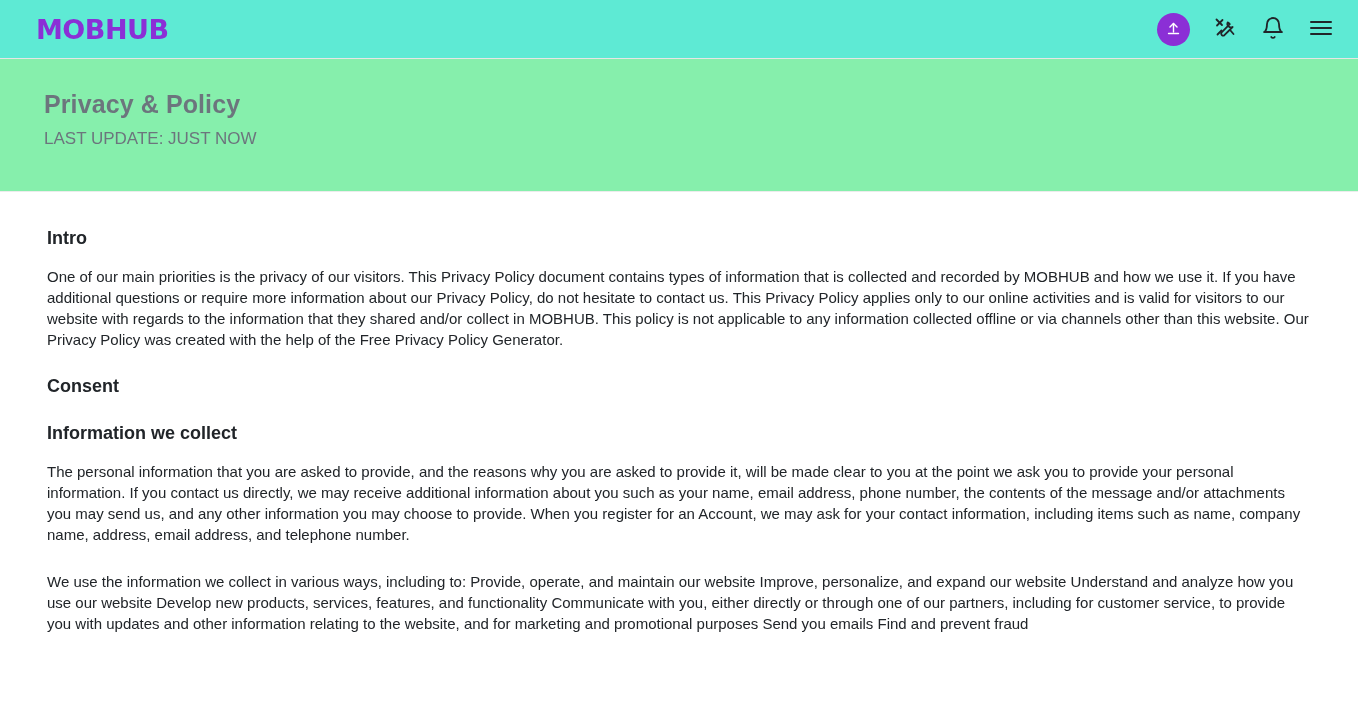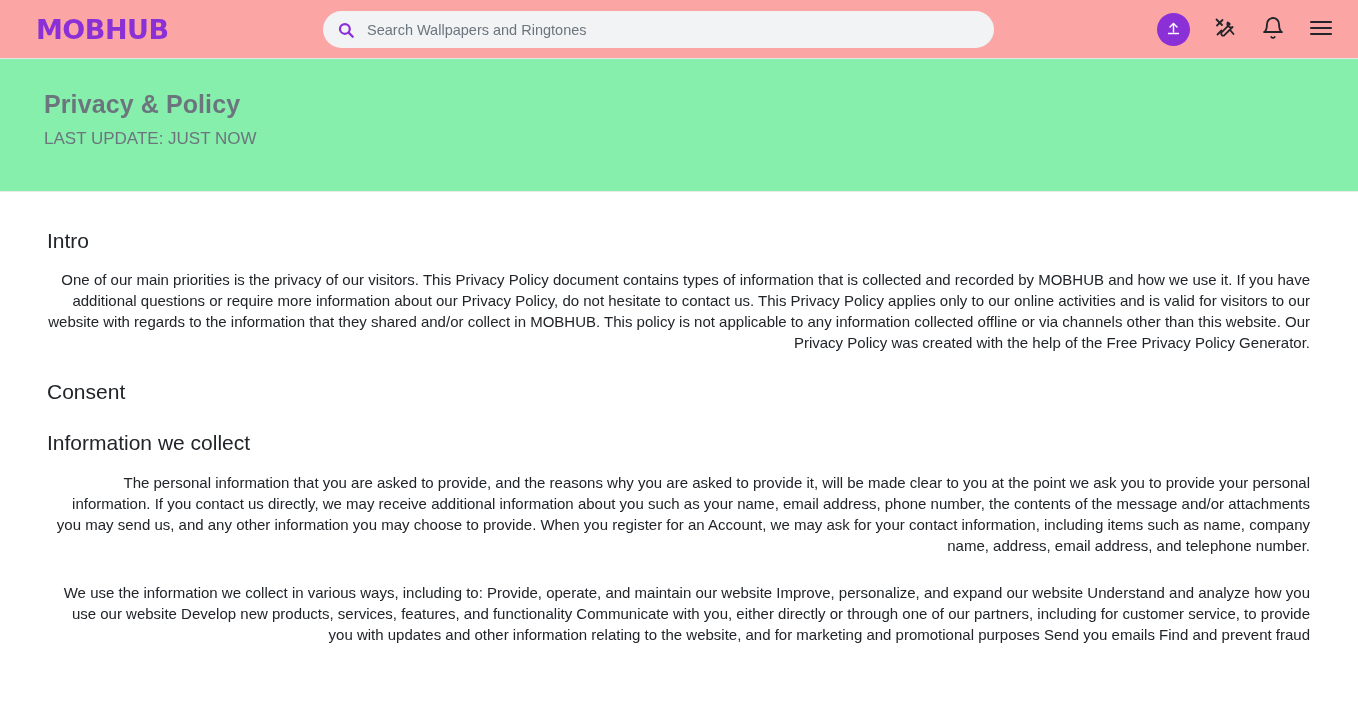--- a/index.html
+++ b/index.html
@@ -13,21 +13,21 @@
     font-family: "Liberation Sans", sans-serif;
     color: #212529;
   }
 
   
   .header {
     position: relative;
     height: 59px;
     display: flex;
     align-items: center;
-    background: #fca5a5;
+    background: #5eead4;
     border-bottom: 1px solid #e6e6e6;
     padding: 0 24px 0 36px;
   }
   .logo {
     font-family: "DejaVu Sans", sans-serif;
     font-weight: bold;
     font-size: 27px;
     letter-spacing: -0.5px;
     color: #8B2FD6;
     line-height: 1;
@@ -117,52 +117,43 @@
     color: #6c757d;
     line-height: 1.2;
   }
 
   
   .content {
     padding: 36px 48px 0 47px;
   }
   .section { margin-bottom: 26px; }
   .section h2 {
-    font-size: 21px;
-    font-weight: normal;
+    font-size: 18px;
+    font-weight: bold;
     color: #212529;
     margin: 0 0 16px 0;
     line-height: 1.2;
   }
   .section p {
     font-size: 15px;
     line-height: 21px;
     margin: 0;
     color: #212529;
-    text-align: right;
+    text-align: left;
   }
 </style>
 </head>
 <body>
 
 <div class="header">
 
   <div class="logo">
     <span>MOBHUB</span>
   </div>
 
-  <div class="search-wrap">
-    <span class="search-icon">
-      <svg width="18" height="18" viewBox="0 0 24 24" fill="none" stroke="#8B2FD6" stroke-width="3" stroke-linecap="round">
-        <circle cx="10.5" cy="10.5" r="6.5"></circle>
-        <line x1="15.5" y1="15.5" x2="21" y2="21"></line>
-      </svg>
-    </span>
-    <input class="search-input" type="text" placeholder="Search Wallpapers and Ringtones" style="">
-  </div>
 
   <div class="header-actions">
 
     <button class="upload-btn">
       <span>
         <svg width="17" height="17" viewBox="0 0 24 24" fill="none" stroke="#ffffff" stroke-width="2" stroke-linecap="round" stroke-linejoin="round">
           <path d="M12 17V5"></path>
           <path d="M7 10l5-5 5 5"></path>
           <path d="M5 19h14"></path>
         </svg>

